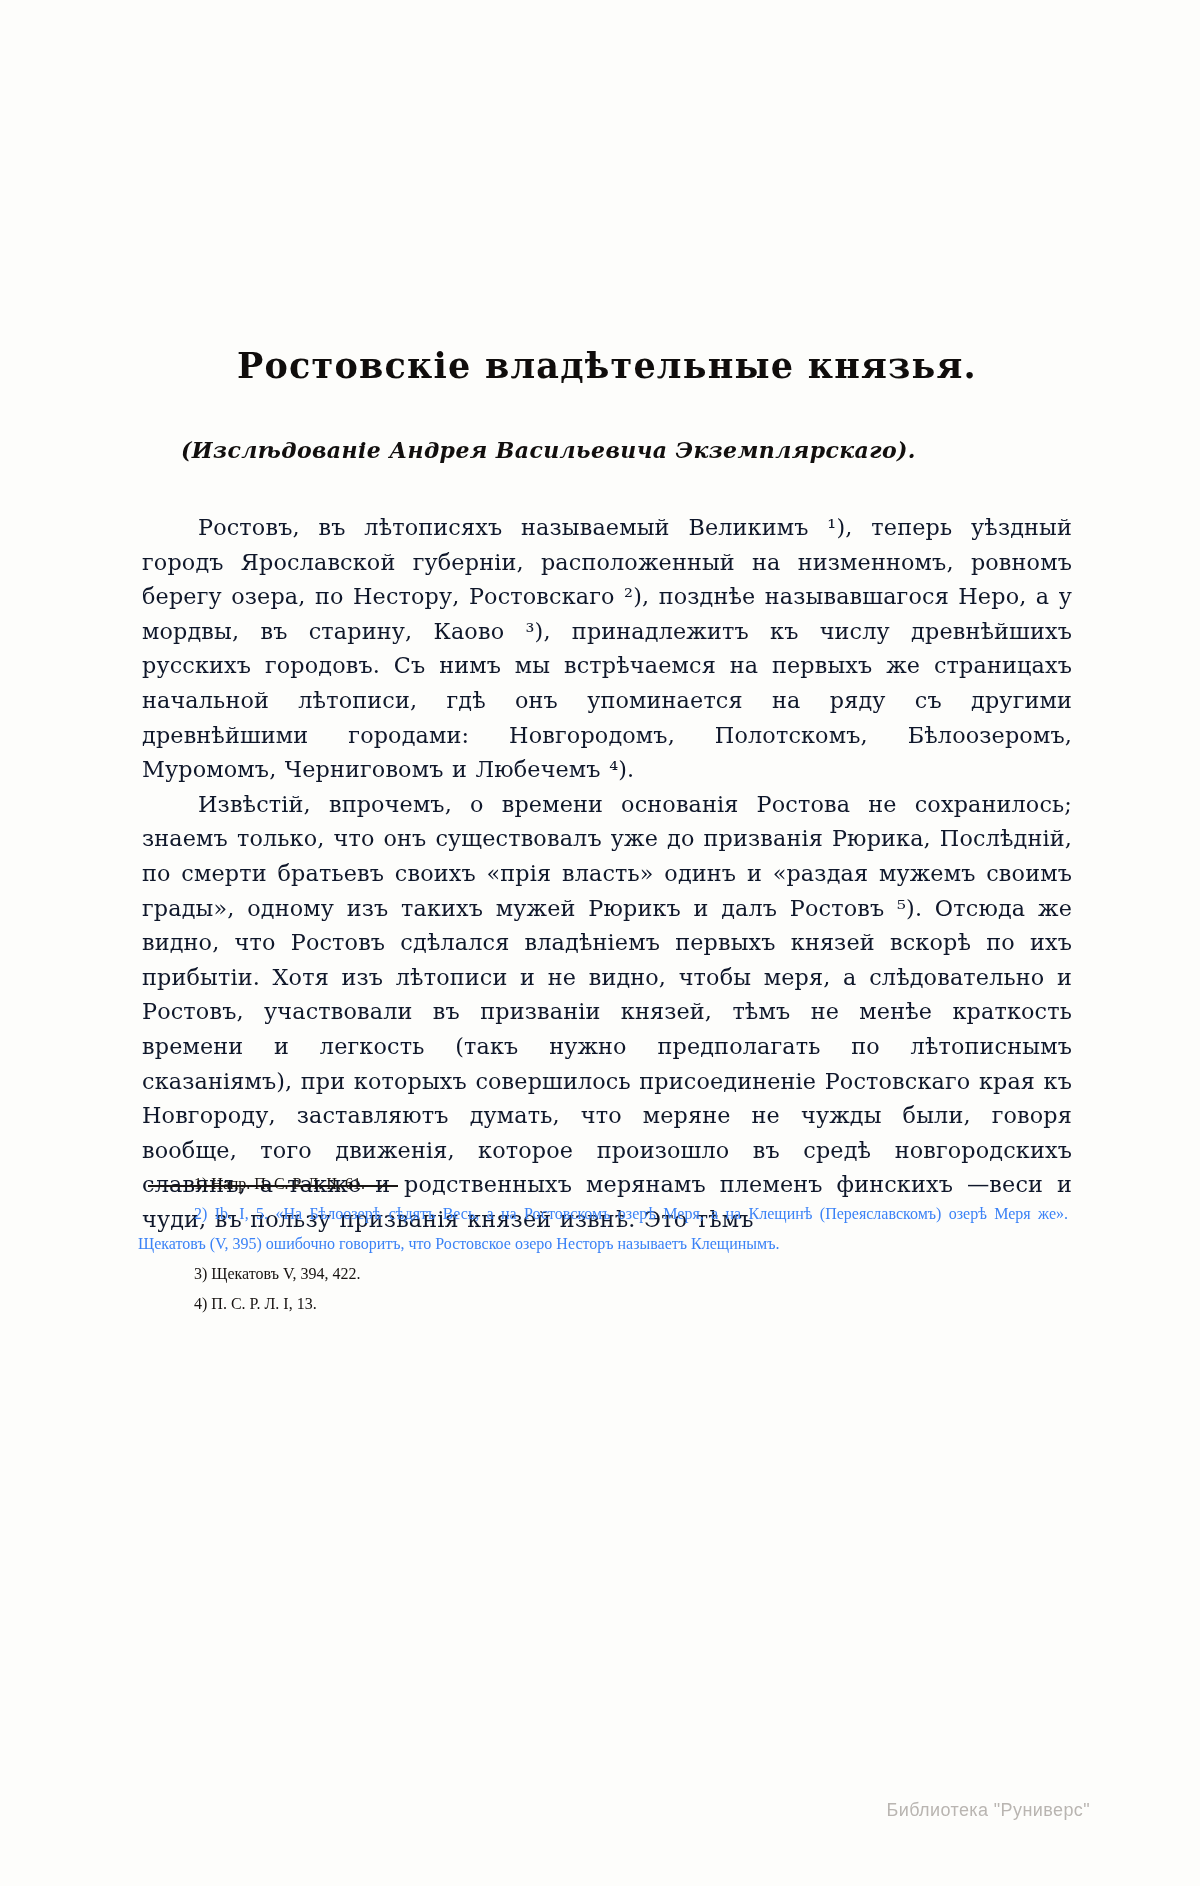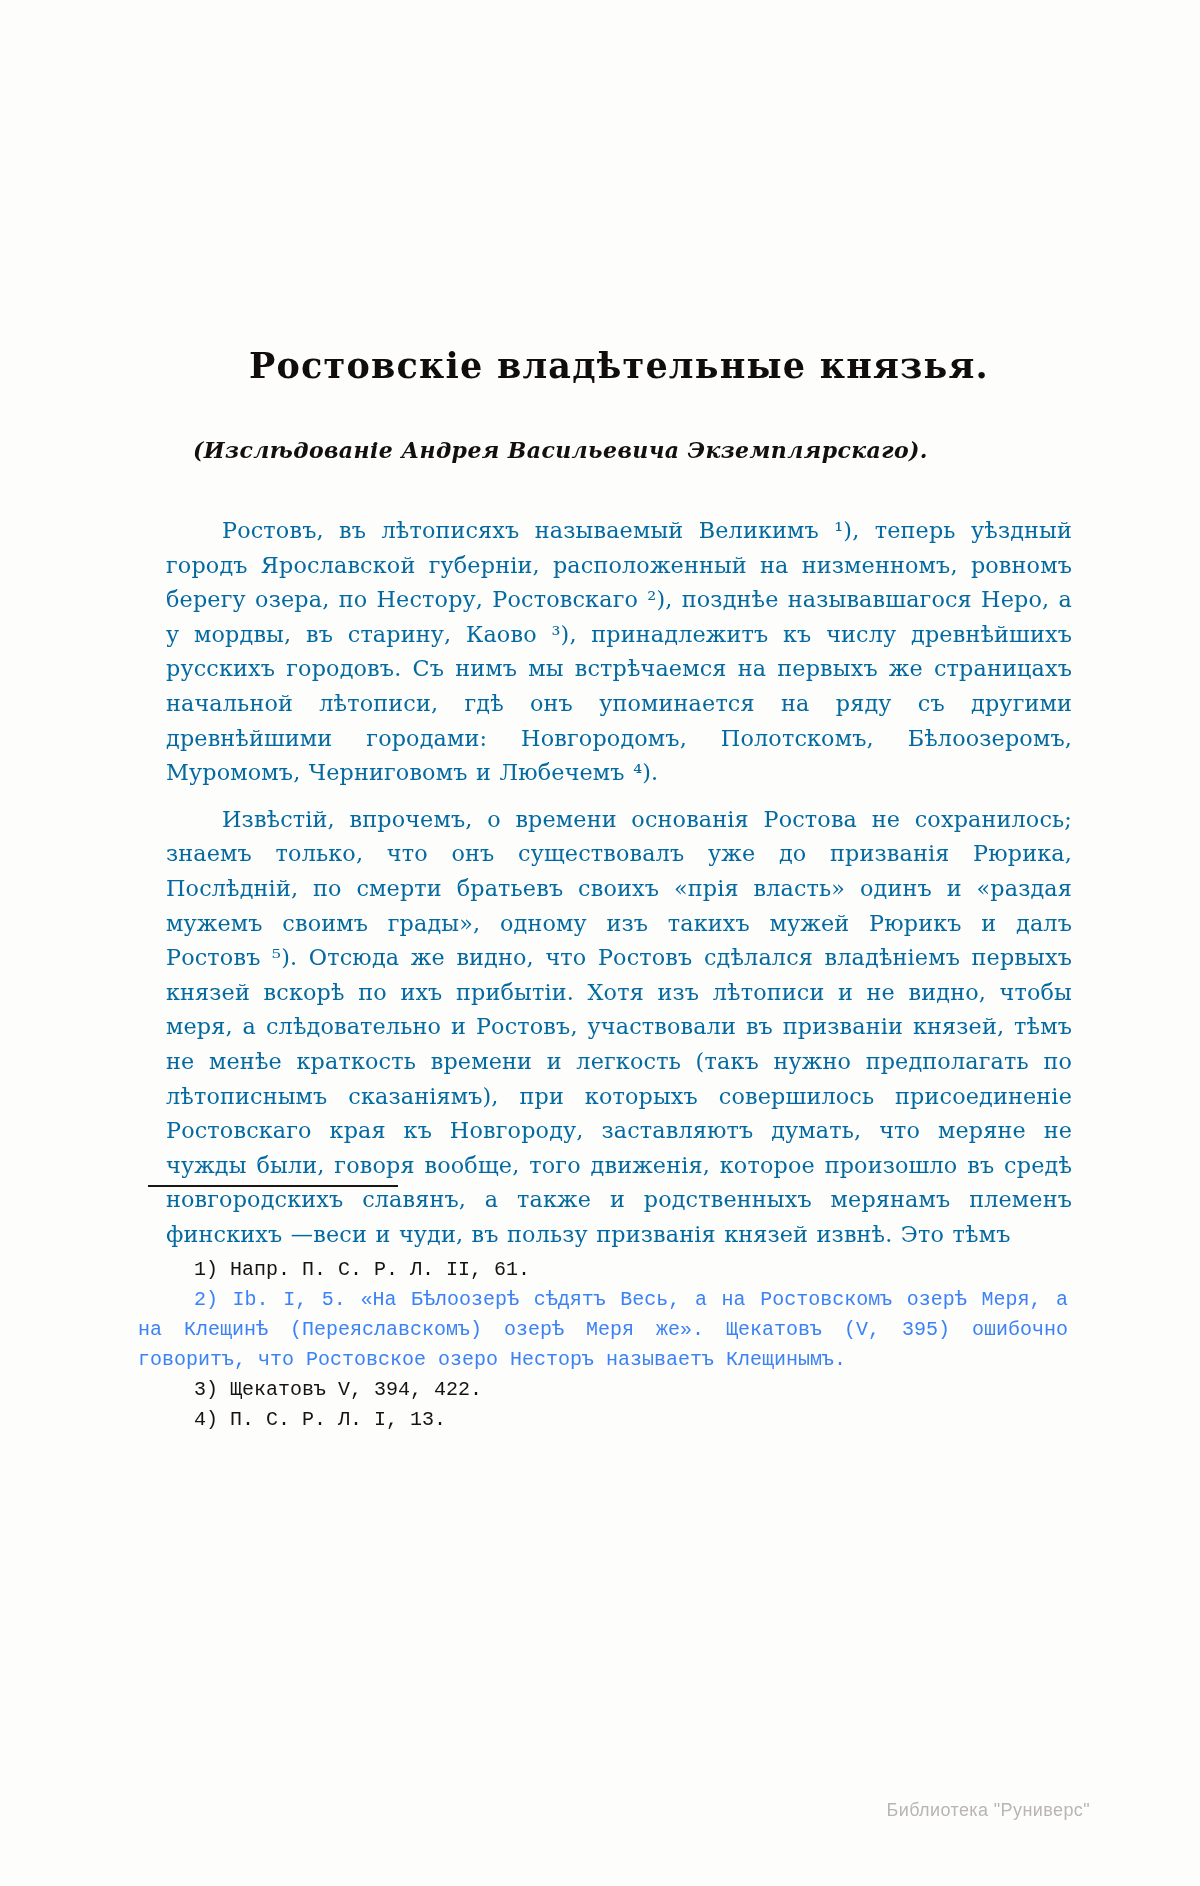--- a/index.html
+++ b/index.html
@@ -15,21 +15,21 @@
     color: #15110f;
     overflow: hidden;
   }
   .page {
     position: absolute;
     inset: 0;
     background: #fdfdfb;
   }
   .content {
     position: absolute;
-    left: 154px;
+    left: 142px;
     top: 0;
     width: 930px;
   }
   .doc-title {
     margin: 0;
     padding-top: 345px;
     font-family: "DejaVu Serif", serif;
     font-weight: 700;
     font-size: 35px;
     letter-spacing: 1.2px;
@@ -42,49 +42,49 @@
     padding-top: 42px;
     padding-left: 30px;
     font-family: "DejaVu Serif", serif;
     font-style: italic;
     font-weight: 700;
     font-size: 22px;
     letter-spacing: 0.4px;
     color: #120f0e;
   }
   .body-text {
-    margin: 12px;
+    margin: 0;
     padding-top: 38px;
     font-family: "DejaVu Serif", serif;
     font-size: 22.3px;
     line-height: 34.6px;
     text-align: justify;
     text-indent: 56px;
     letter-spacing: 0.15px;
-    color: #0369a1;
+    color: #0f172a;
     word-spacing: 1.2px;
   }
   .body-text + .body-text {
     padding-top: 0;
   }
   .rule {
     position: absolute;
     left: 148px;
     top: 1185px;
     width: 250px;
     height: 2px;
     background: #1a1614;
   }
   .footnotes {
     position: absolute;
     left: 138px;
-    top: 1255px;
+    top: 1169px;
     width: 930px;
-    font-family: Liberation Mono, monospace;
-    font-size: 20px;
+    font-family: Liberation Serif, serif;
+    font-size: 16px;
     line-height: 30px;
     color: #171311;
     text-align: justify;
   }
   .fn {
     margin: 0;
     text-indent: 56px;
   }
   .fn.faint {
     color: #3b82f6;

